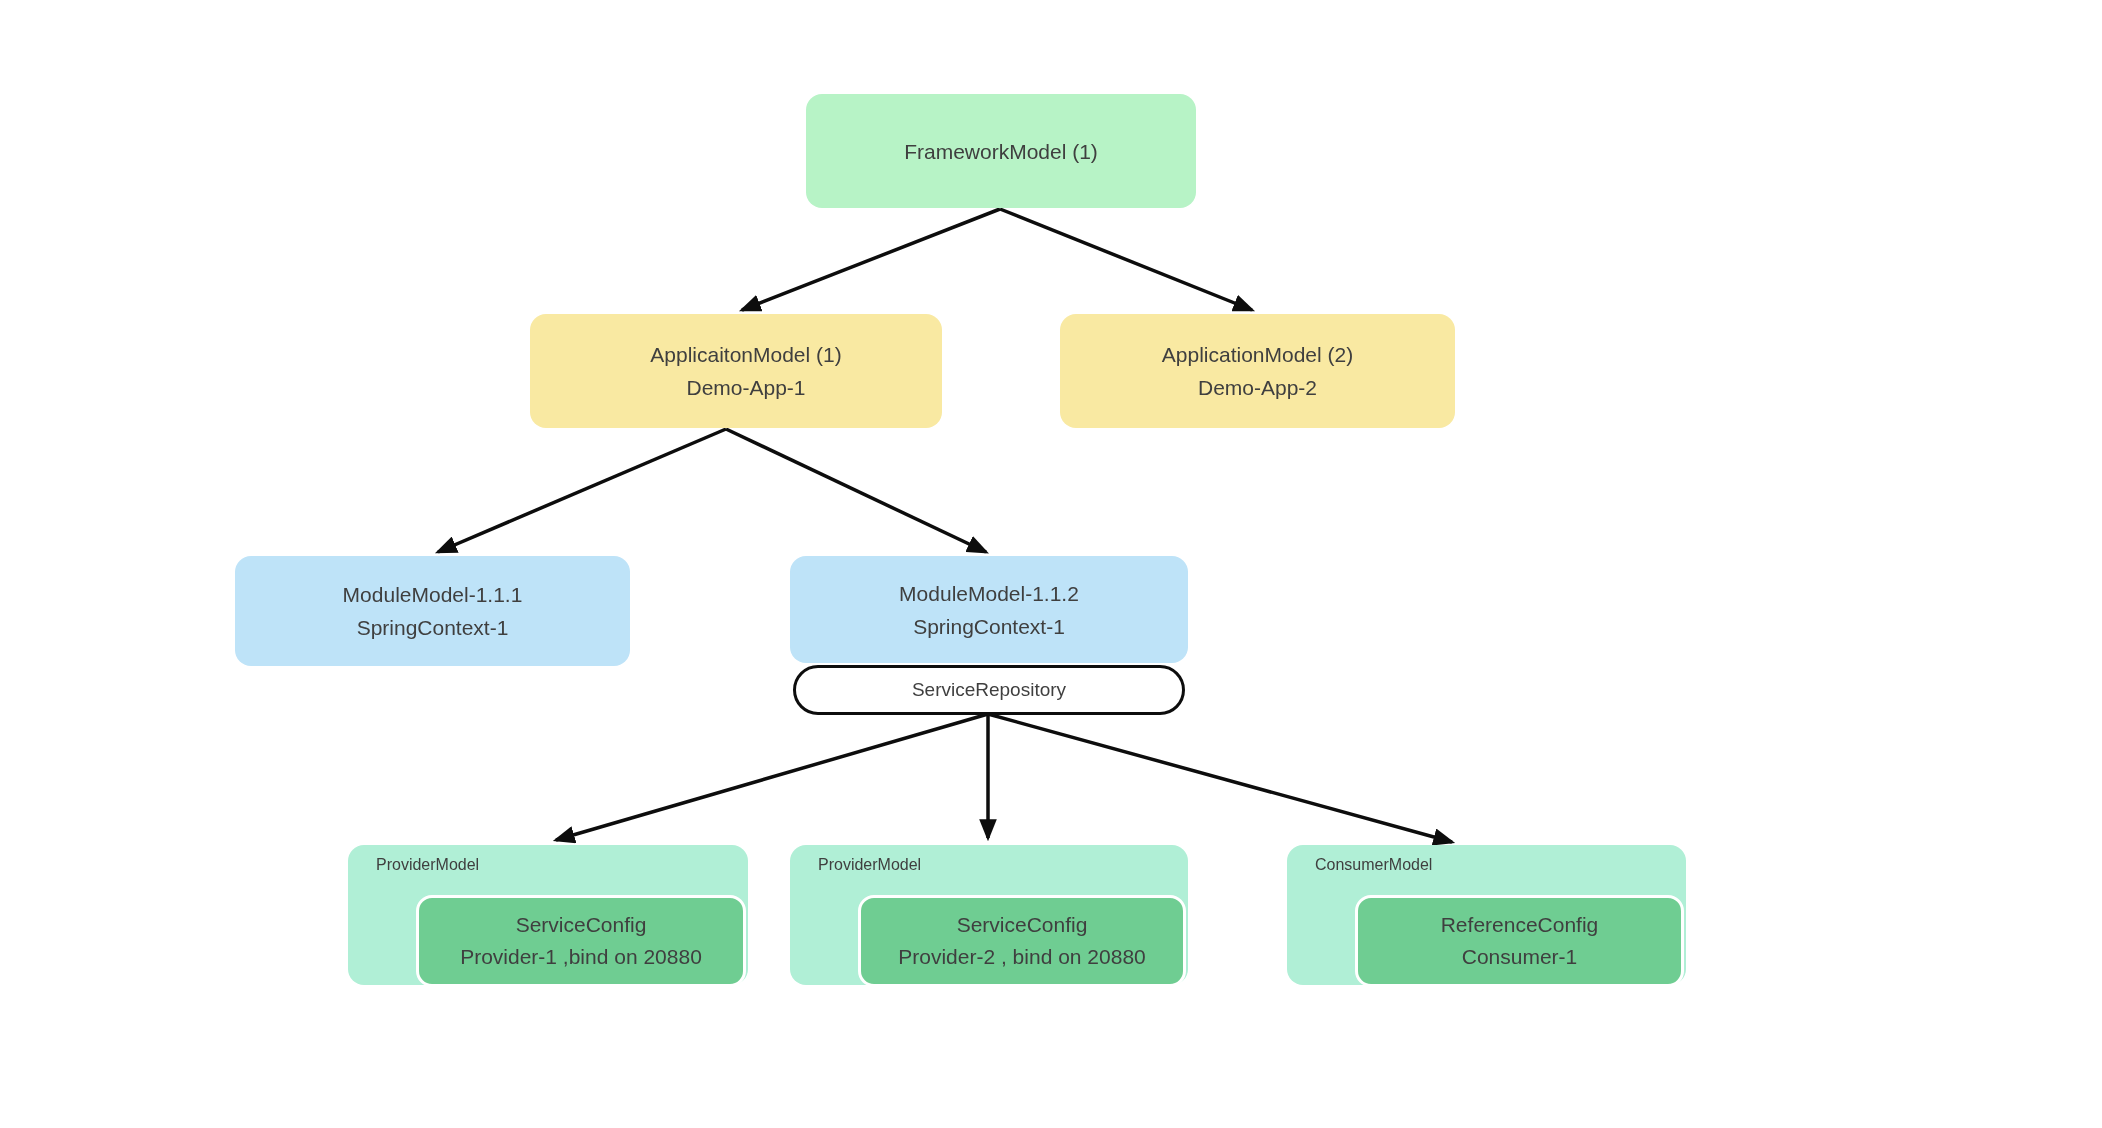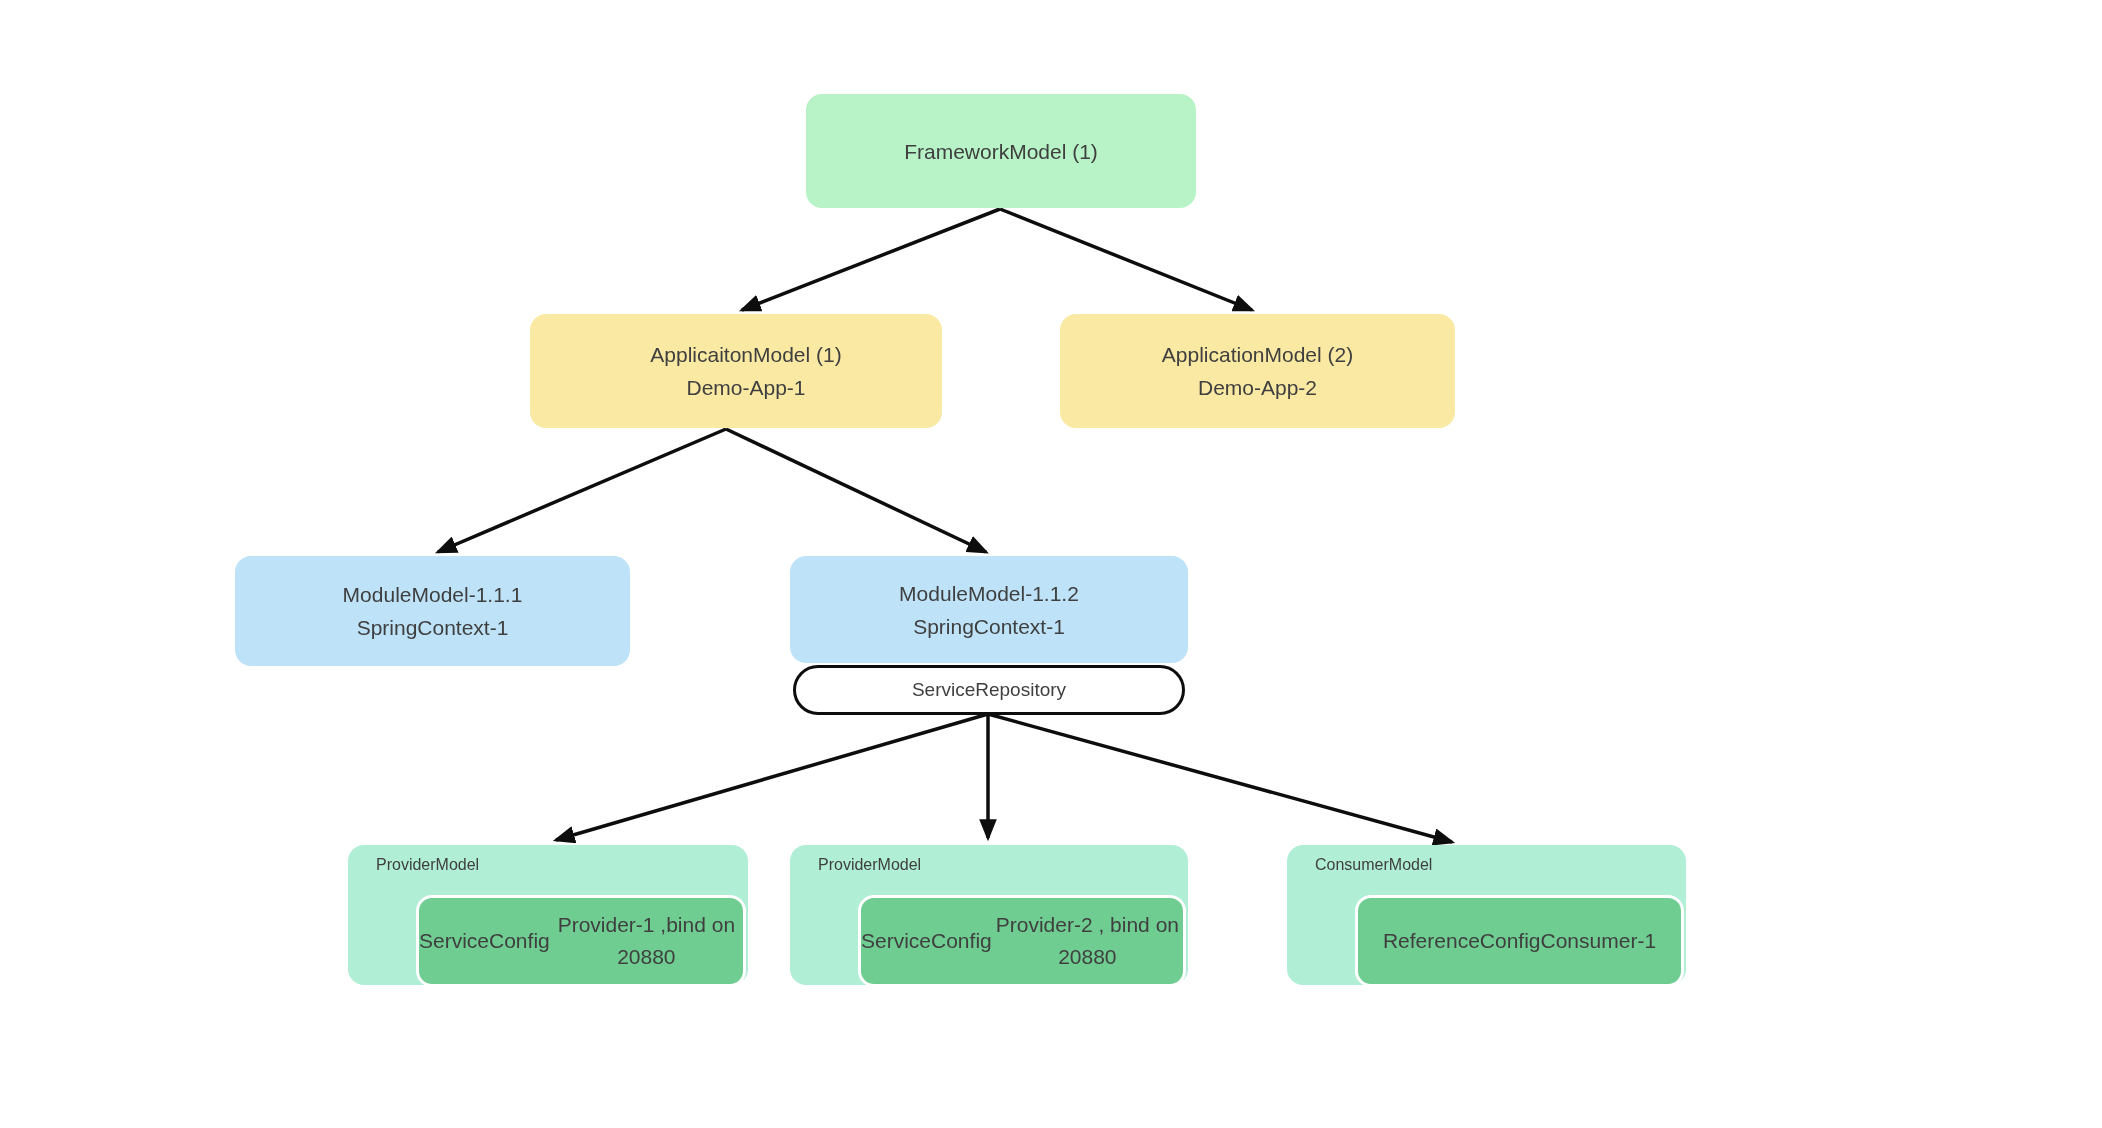--- a/index.html
+++ b/index.html
@@ -67,20 +67,21 @@
     font-size: 16px;
   }
   .config {
     position: absolute;
     left: 68px; right: 2px; bottom: -2px; height: 92px;
     box-sizing: border-box;
     background: var(--config-fill, #6fcd92);
     border: 3px solid var(--config-border, #ffffff);
     border-radius: 16px;
     display: flex;
+    flex-direction: column;
     align-items: center;
     justify-content: center;
     text-align: center;
     font-size: 21px;
     line-height: 32px;
   }
 </style>
 </head>
 <body>
 

